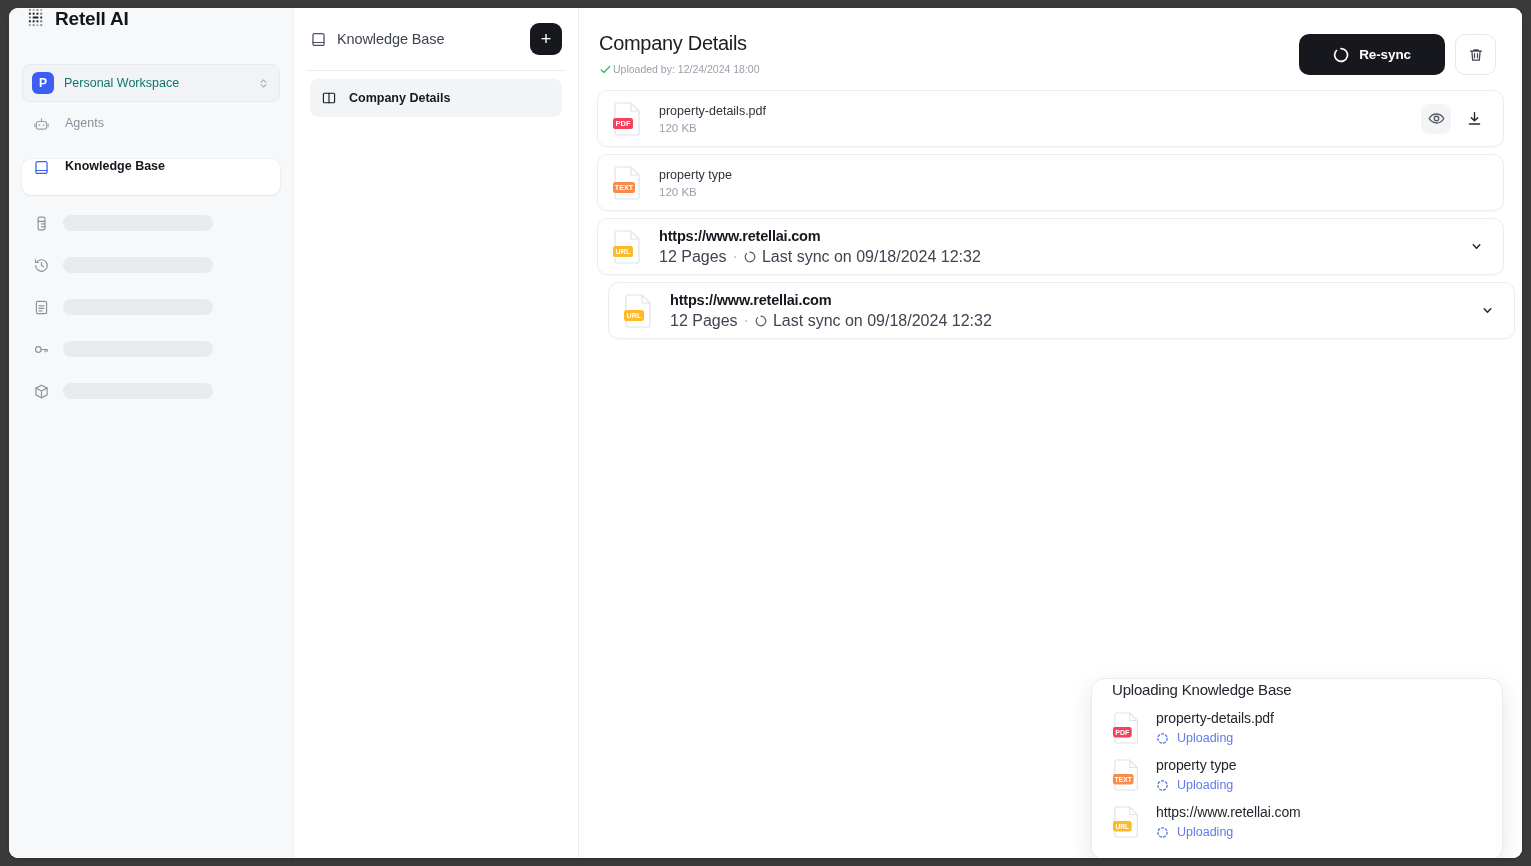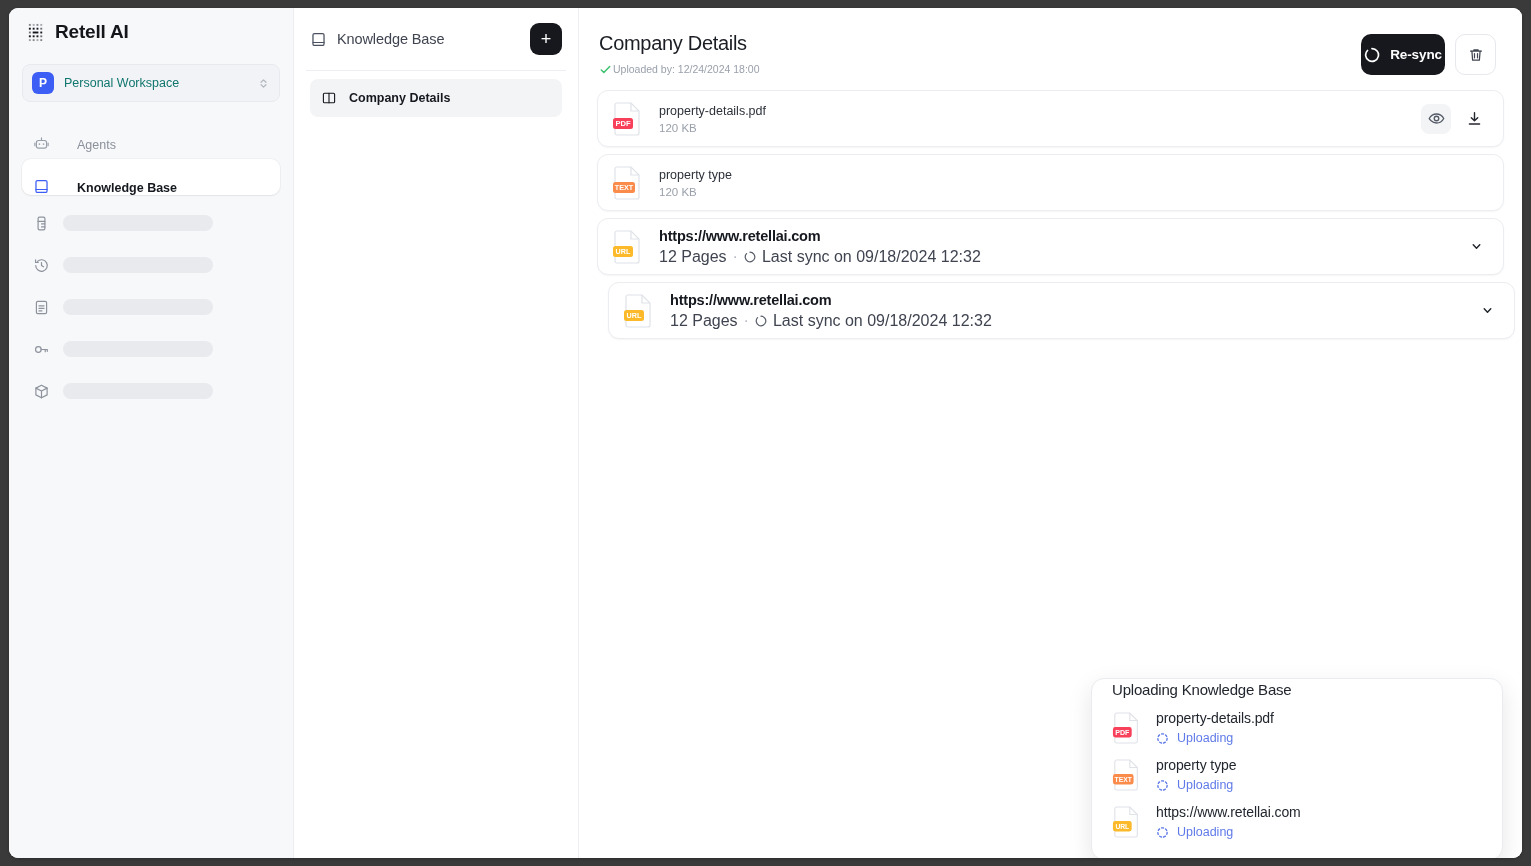--- a/index.html
+++ b/index.html
@@ -23,21 +23,21 @@
   
   .sidebar {
     width: 285px;
     flex: 0 0 285px;
     background: #f7f8fa;
     border-right: 1px solid #edeef1;
     padding: 0 13px;
     position: relative;
   }
   .brand {
-    display: flex; align-items: center; gap: 9px;
+    display: flex; align-items: flex-start; gap: 9px;
     height: 48px; padding-left: 5px;
   }
   .brand-logo {
     width: 19px; height: 19px;
     flex: 0 0 19px;
     display: block;
   }
   .brand-name {
     font-size: 19px; font-weight: bold; color: #14161a;
     letter-spacing: -.2px;
@@ -60,22 +60,22 @@
     color: #fff; font-size: 12px; font-weight: bold;
     display: flex; align-items: center; justify-content: center;
   }
   .ws-label { font-size: 12.5px; color: #0f766e; flex: 1; }
   .ws-chev { width: 13px; height: 13px; opacity: .45; }
 
   .nav { margin-top: 14px; }
   .nav-item {
     height: 36px;
     border-radius: 9px;
-    display: flex; align-items: flex-end;
-    gap: 27px;
+    display: flex; align-items: flex-start;
+    gap: 15px;
     padding: 0 11px;
     cursor: pointer;
     margin-bottom: 7px;
   }
   .nav-item.active {
     background: #ffffff;
     box-shadow: 0 1px 2px rgba(16,24,40,.06), 0 0 0 1px rgba(16,24,40,.03);
   }
   .nav-icon { width: 17px; height: 17px; flex: 0 0 17px; display: block; }
   .nav-label { font-size: 12.5px; color: #8b909b; }
@@ -162,21 +162,21 @@
   }
   .check-icon { width: 13px; height: 13px; flex: 0 0 13px; }
   .main-sub-text { font-size: 10.5px; color: #9aa0ab; }
 
   .header-actions { display: flex; align-items: center; gap: 10px; padding-top: 2px; }
   .btn-resync {
     height: 41px;
     background: #16181d;
     color: #fff;
     border: none; border-radius: 10px;
-    padding: 0 3px;
+    padding: 0 34px;
     display: flex; align-items: center; gap: 10px;
     font-size: 13.5px; font-weight: bold;
     cursor: pointer;
     font-family: inherit;
     letter-spacing: -.1px;
   }
   .resync-icon { width: 16px; height: 16px; }
   .btn-trash {
     width: 41px; height: 41px;
     background: #fff;

